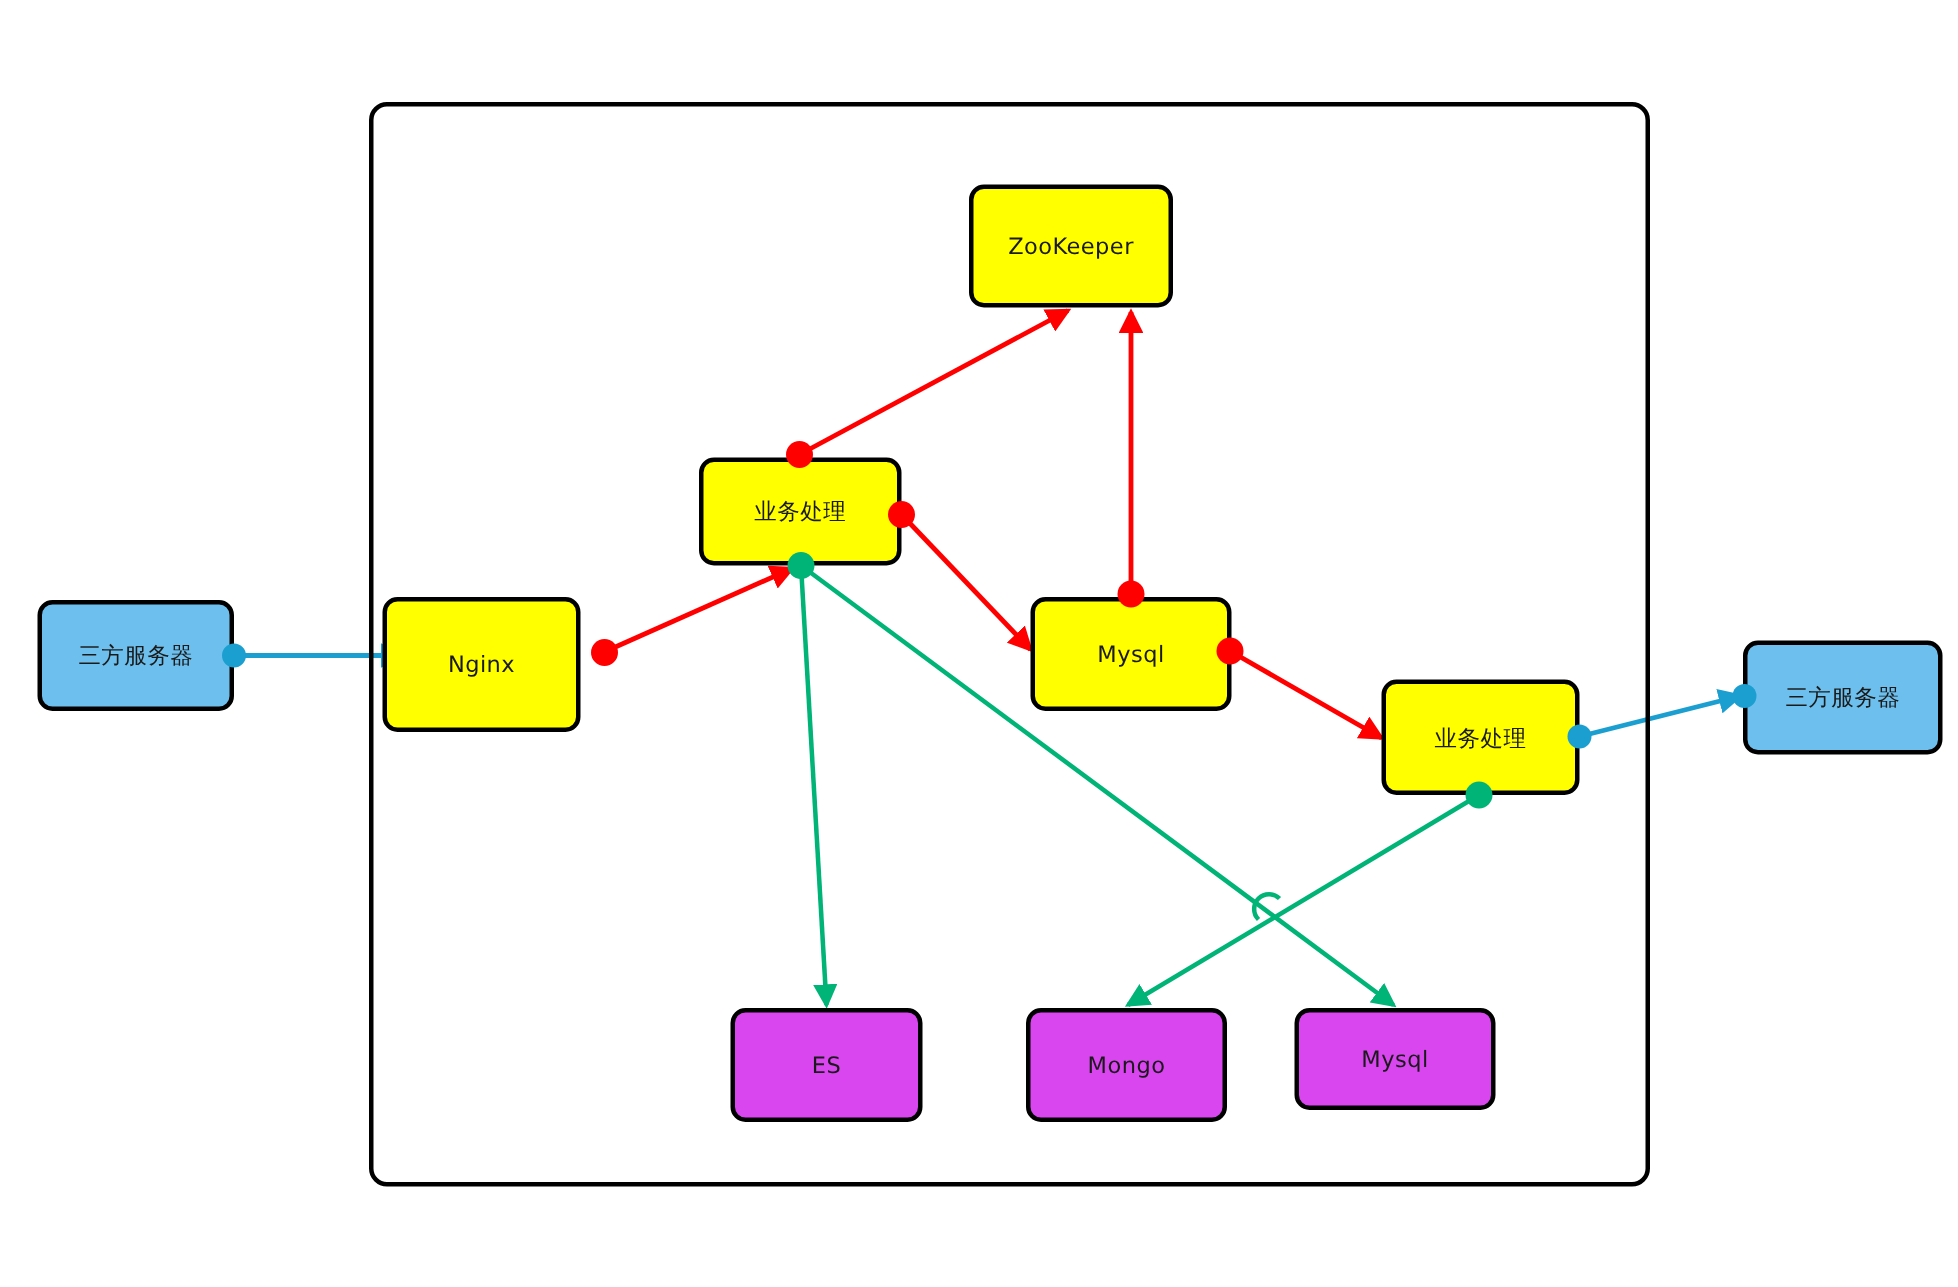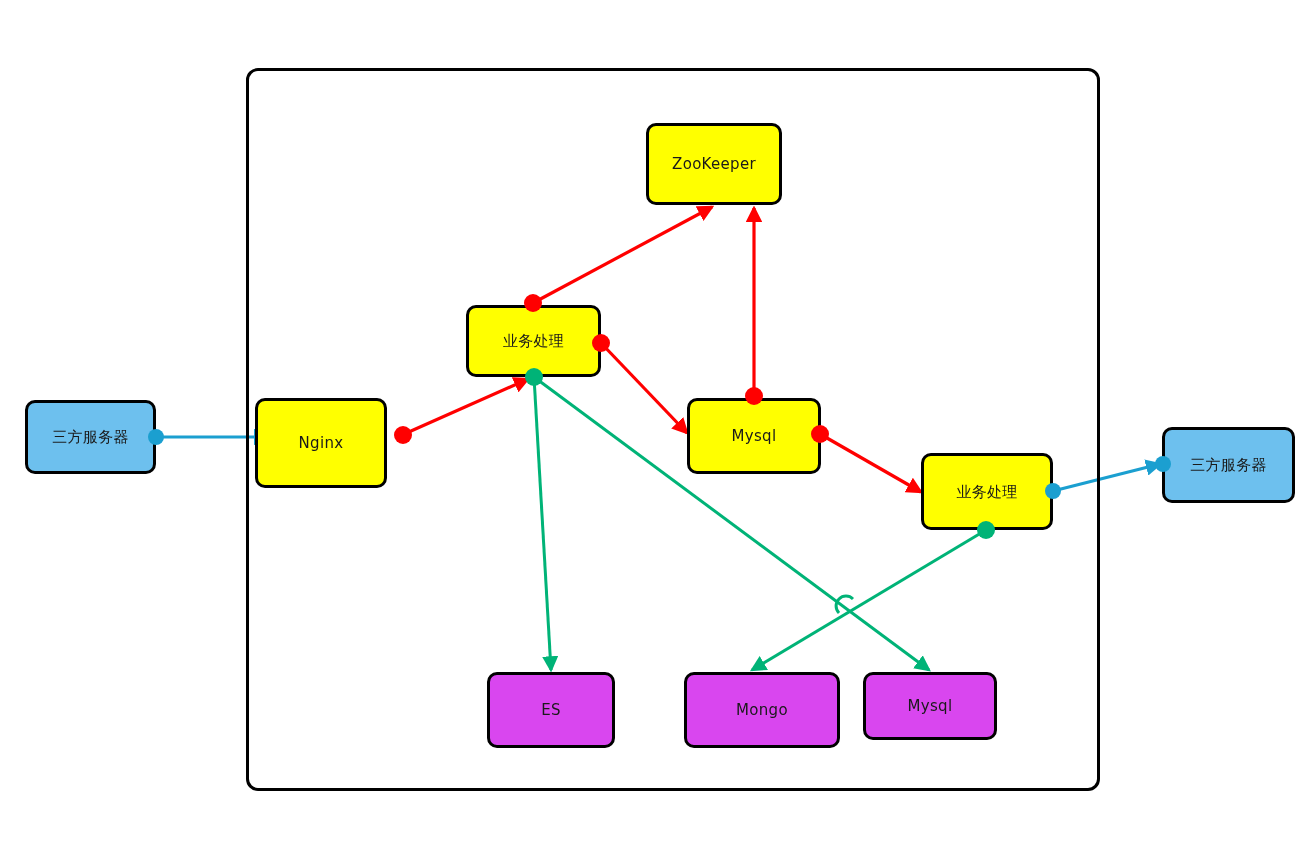--- a/index.html
+++ b/index.html
@@ -118,21 +118,21 @@
       </div>
       <div class="node yellow" style="left: 921px; top: 453px; width: 132px; height: 77px;">
         <span class="node-label">业务处理</span>
       </div>
       <div class="node blue" style="left: 1162px; top: 427px; width: 133px; height: 76px;">
         <span class="node-label">三方服务器</span>
       </div>
       <div class="node green" style="left: 487px; top: 672px; width: 128px; height: 76px;">
         <span class="node-label">ES</span>
       </div>
-      <div class="node green" style="left: 684px; top: 672px; width: 156px; height: 76px;">
+      <div class="node green" style="left: 684px; top: 672px; width: 134px; height: 76px;">
         <span class="node-label">Mongo</span>
       </div>
       <div class="node green" style="left: 863px; top: 672px; width: 134px; height: 68px;">
         <span class="node-label">Mysql</span>
       </div>
     </div>
   <div id="dots-layer">
       <div class="dot blue" style="left: 148px; top: 429px; width: 16px; height: 16px;"></div>
       <div class="dot red" style="left: 394px; top: 426px; width: 18px; height: 18px;"></div>
       <div class="dot red" style="left: 524px; top: 294px; width: 18px; height: 18px;"></div>

